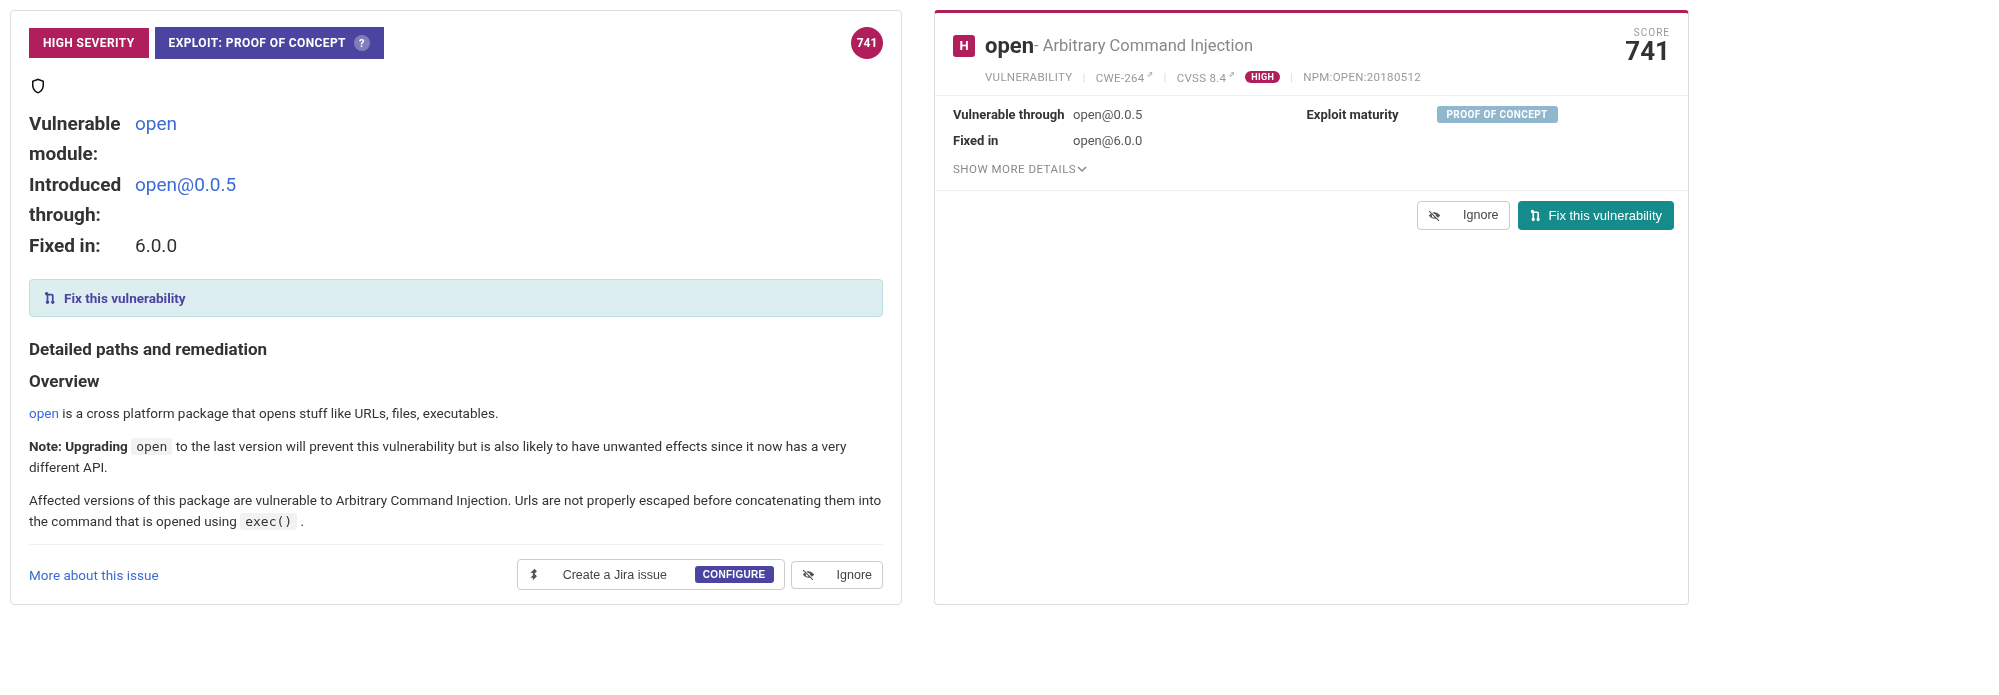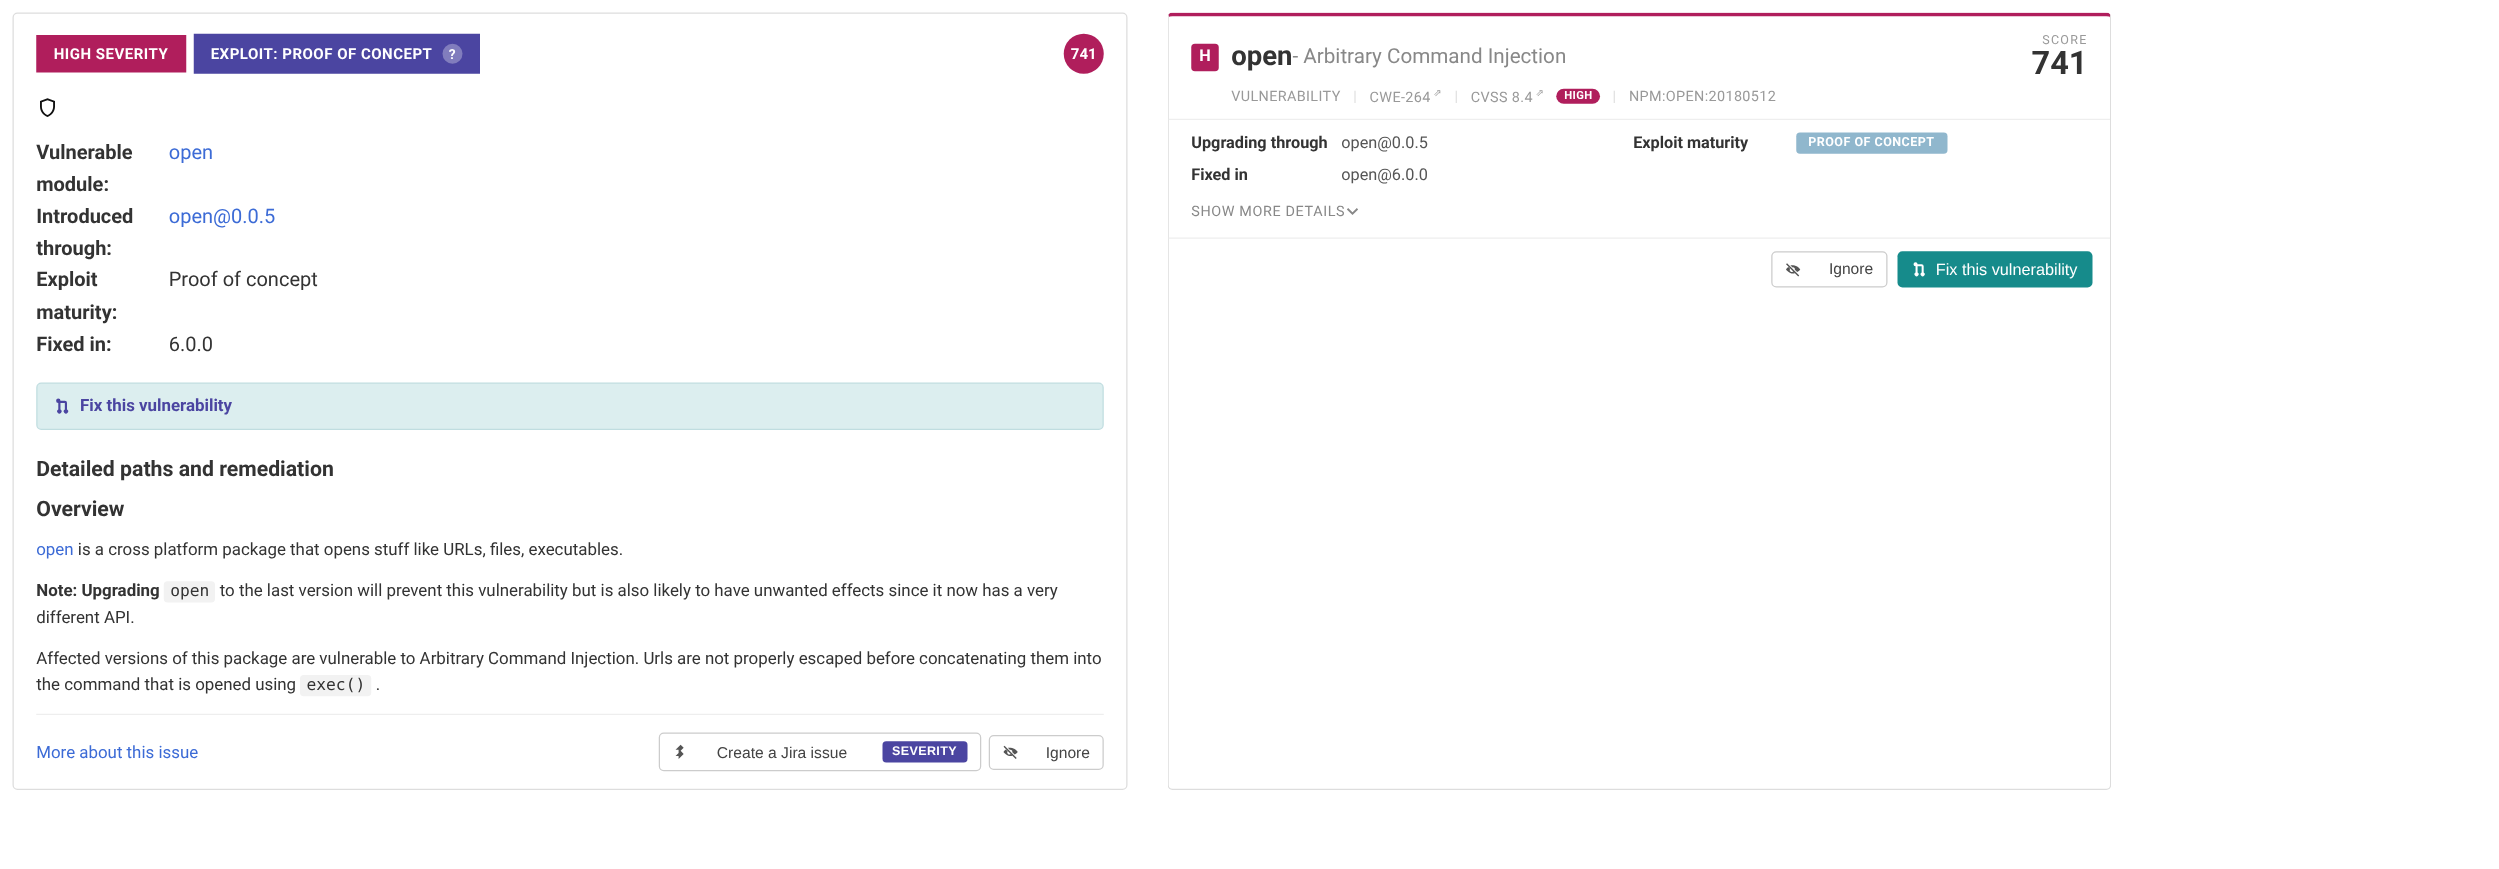--- a/index.html
+++ b/index.html
@@ -9,21 +9,21 @@
 .right-panel { width: 755px; border-top: 3px solid #b01e5c; }
 .badge-row { display: flex; align-items: center; margin-bottom: 18px; }
 .badge { display: inline-flex; align-items: center; padding: 8px 14px; font-size: 12px; font-weight: 700; letter-spacing: 0.4px; color: #fff; text-transform: uppercase; }
 .badge-high { background: #b01e5c; }
 .badge-exploit { background: #4b45a1; margin-left: 6px; }
 .help-icon { display: inline-flex; justify-content: center; align-items: center; width: 16px; height: 16px; border-radius: 50%; background: rgba(255,255,255,0.3); font-size: 11px; font-weight: 700; margin-left: 8px; }
 .score-circle { width: 32px; height: 32px; border-radius: 50%; background: #b01e5c; color: #fff; font-size: 12px; font-weight: 700; display: flex; align-items: center; justify-content: center; margin-left: auto; }
 .vuln-title-row { display: flex; align-items: center; margin-bottom: 14px; }
 .shield-icon { width: 18px; height: 18px; margin-right: 10px; fill: #111; }
 .vuln-title { font-size: 23px; font-weight: 400; color: #333; }
-.meta-table { font-size: 16px; line-height: 1.6; margin-bottom: 18px; }
+.meta-table { font-size: 19px; line-height: 1.6; margin-bottom: 18px; }
 .meta-row { display: flex; }
 .meta-label { font-weight: 700; width: 106px; }
 .meta-value { color: #333; }
 .link { color: #3c6bd6; }
 .fix-banner { background: #dceeef; border: 1px solid #c0dde0; padding: 10px 14px; border-radius: 4px; display: flex; align-items: center; margin-bottom: 22px; }
 .fix-banner svg { width: 14px; height: 14px; fill: #4b45a1; margin-right: 6px; }
 .fix-banner-text { color: #4b45a1; font-size: 13.5px; font-weight: 700; }
 .section-h { font-size: 17px; font-weight: 700; margin: 0 0 12px; color: #333; }
 .paths-item { font-size: 13.5px; line-height: 1.5; margin-left: 6px; padding-left: 10px; position: relative; margin-bottom: 18px; }
 .paths-item::before { content: "•"; position: absolute; left: -6px; top: 0; }
@@ -81,24 +81,20 @@
   <div class="meta-table">
     <div class="meta-row">
         <span class="meta-label">Vulnerable module:</span>
         <span class="meta-value link">open</span>
       </div>
     <div class="meta-row">
         <span class="meta-label">Introduced through:</span>
         <span class="meta-value link">open@0.0.5</span>
       </div>
     <div class="meta-row">
-        <span class="meta-label">Exploit maturity:</span>
-        <span class="meta-value">Proof of concept</span>
-      </div>
-    <div class="meta-row">
         <span class="meta-label">Fixed in:</span>
         <span class="meta-value">6.0.0</span>
       </div>
   </div>
 
   <div class="fix-banner">
     <svg viewBox="0 0 16 16">
         <path d="M5 3a2 2 0 1 0-2 2v6a2 2 0 1 0 2 0V5h4v6a2 2 0 1 0 2 0V5a2 2 0 0 0-2-2H5z"></path>
       </svg>
     <span class="fix-banner-text">Fix this vulnerability</span>
@@ -114,21 +110,21 @@
   </div>
 
   <div class="footer-row">
     <a class="more-link">More about this issue</a>
     <div class="footer-actions">
       <button class="btn-outline">
         <svg viewBox="0 0 16 16">
             <path d="M8 1 3 6h3v3l-3 3h3v3l5-5-3-3 3-3-3-3z"></path>
           </svg>
         <span>Create a Jira issue</span>
-        <span class="btn-config">SEVERITY</span>
+        <span class="btn-config">CONFIGURE</span>
       </button>
       <button class="btn-outline">
         <svg viewBox="0 0 16 16">
             <path d="M2 2l12 12-1 1L1 3l1-1zm6 2c4 0 7 4 7 4s-1.1 1.5-3 2.7L9.7 8.4A2 2 0 0 0 8 6c-.2 0-.4 0-.6.1L5.3 4C6.1 4 7 4 8 4zM3.3 5.7 5 7.4A2 2 0 0 0 8 10l1.7 1.7C9 12 8.5 12 8 12c-4 0-7-4-7-4s.9-1.2 2.3-2.3z"></path>
           </svg>
         <span>Ignore</span>
       </button>
     </div>
   </div>
 </div>
@@ -150,21 +146,21 @@
       <span><span>CWE-264</span><span class="sup">⇗</span></span>
         <span class="sep">|</span>
       <span><span>CVSS 8.4</span><span class="sup">⇗</span></span>
       <span class="pill-high">HIGH</span>
         <span class="sep">|</span>
       <span>NPM:OPEN:20180512</span>
     </div>
   </div>
 
   <div class="rp-details">
-    <span class="lbl">Upgrading through</span>
+    <span class="lbl">Vulnerable through</span>
     <span class="val">open@0.0.5</span>
     <span class="lbl">Exploit maturity</span>
     <span><span class="poc-pill">PROOF OF CONCEPT</span></span>
     <span class="lbl">Fixed in</span>
     <span class="val">open@6.0.0</span>
     <span></span>
       <span></span>
   </div>
 
   <div class="show-more">

